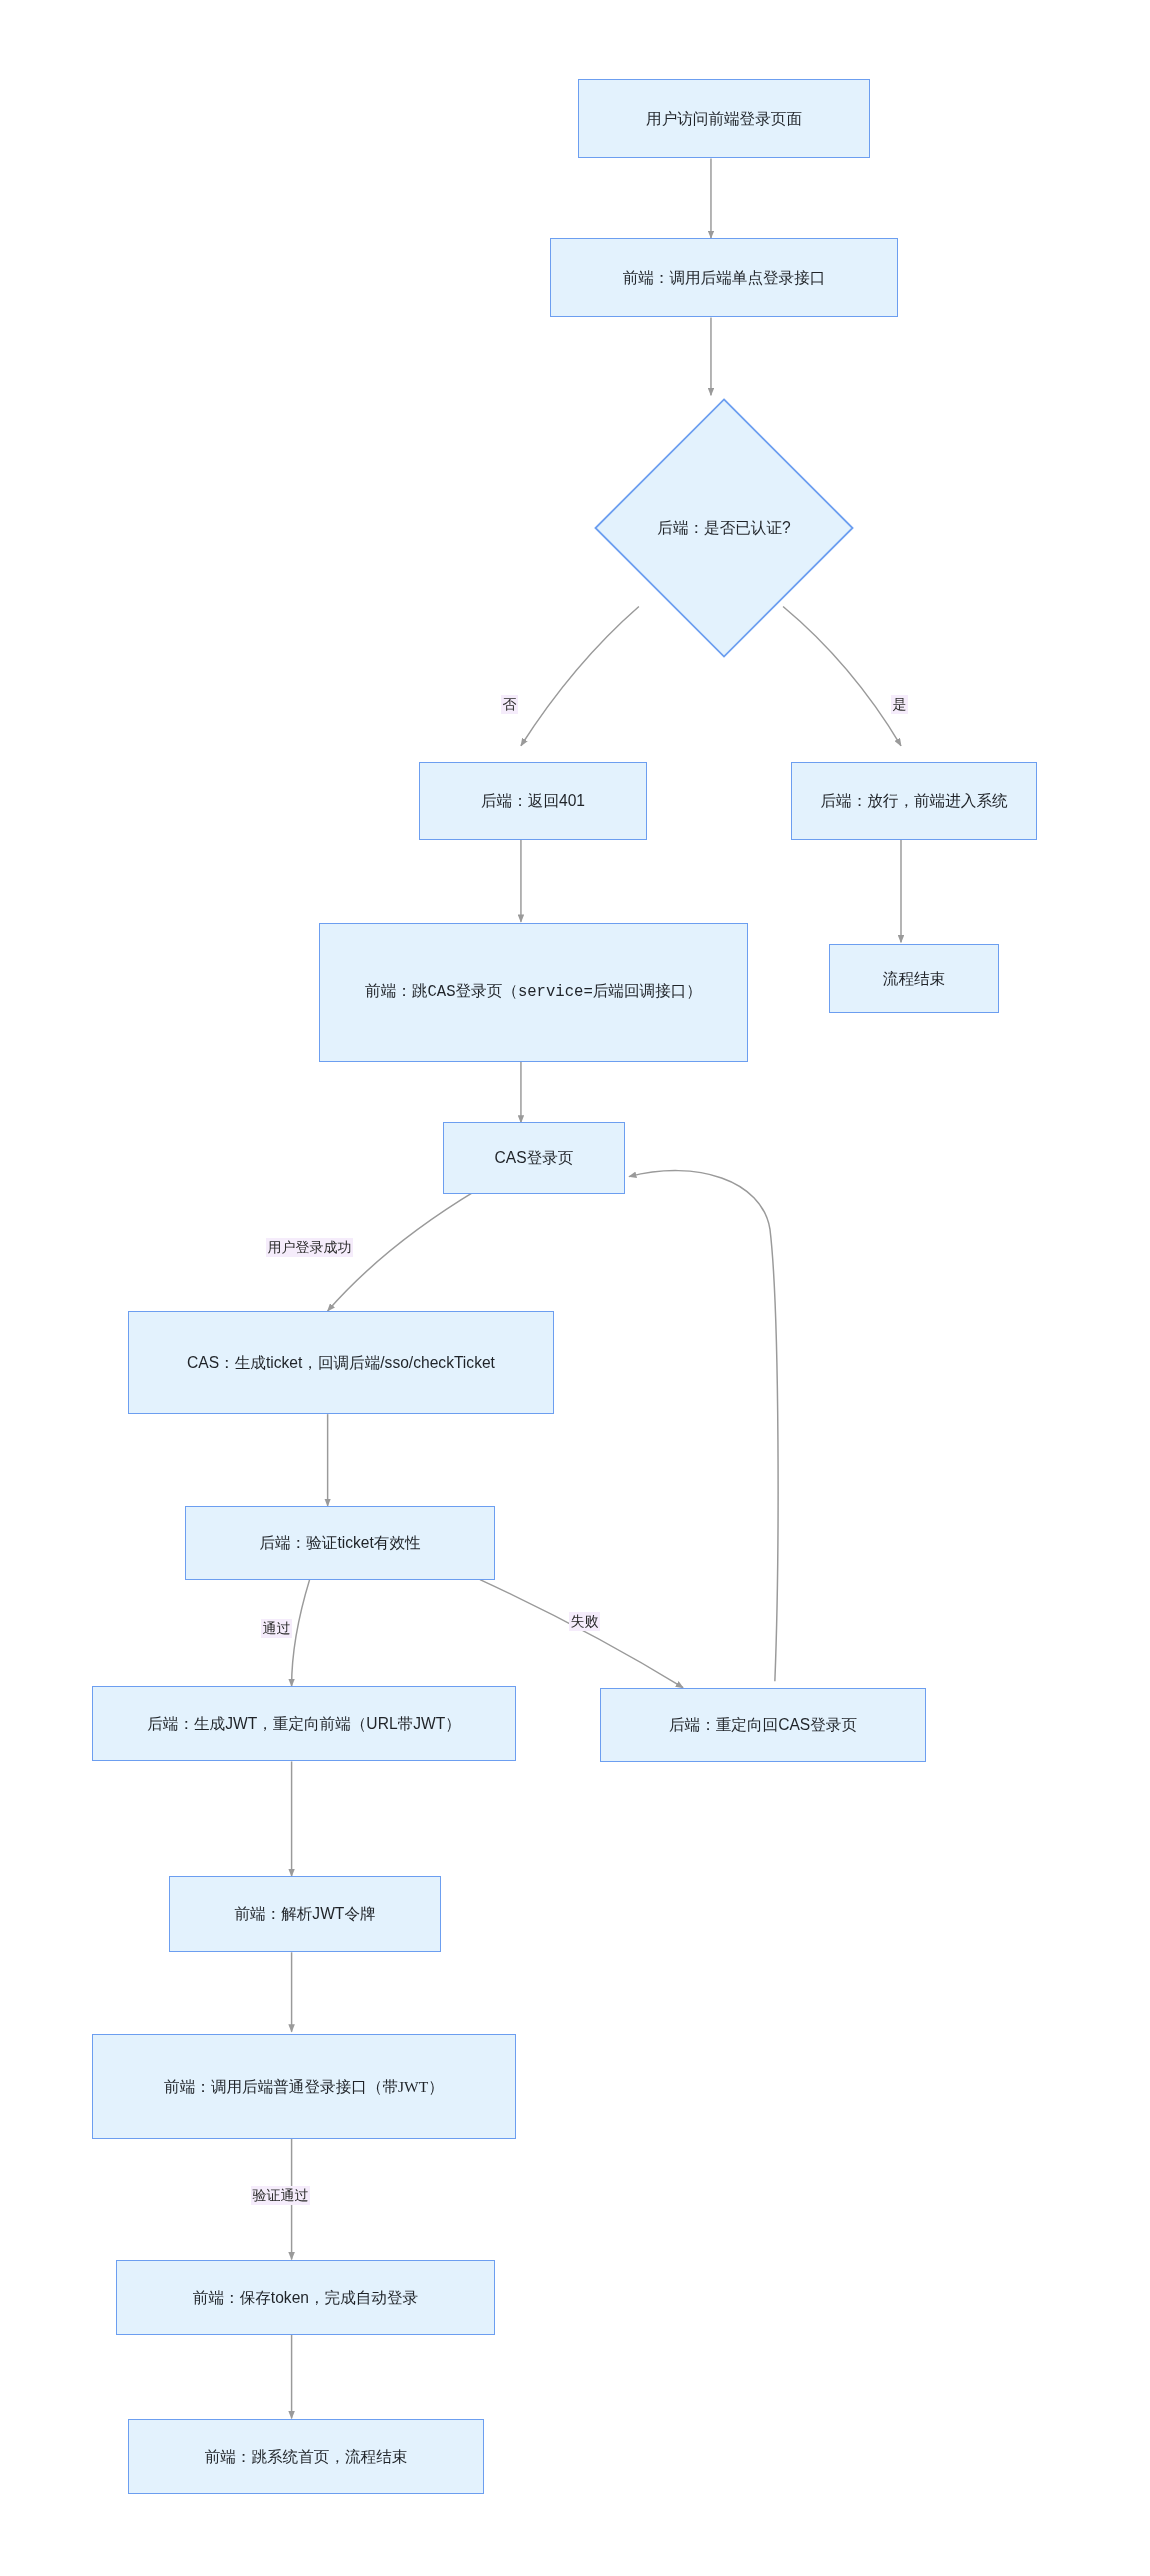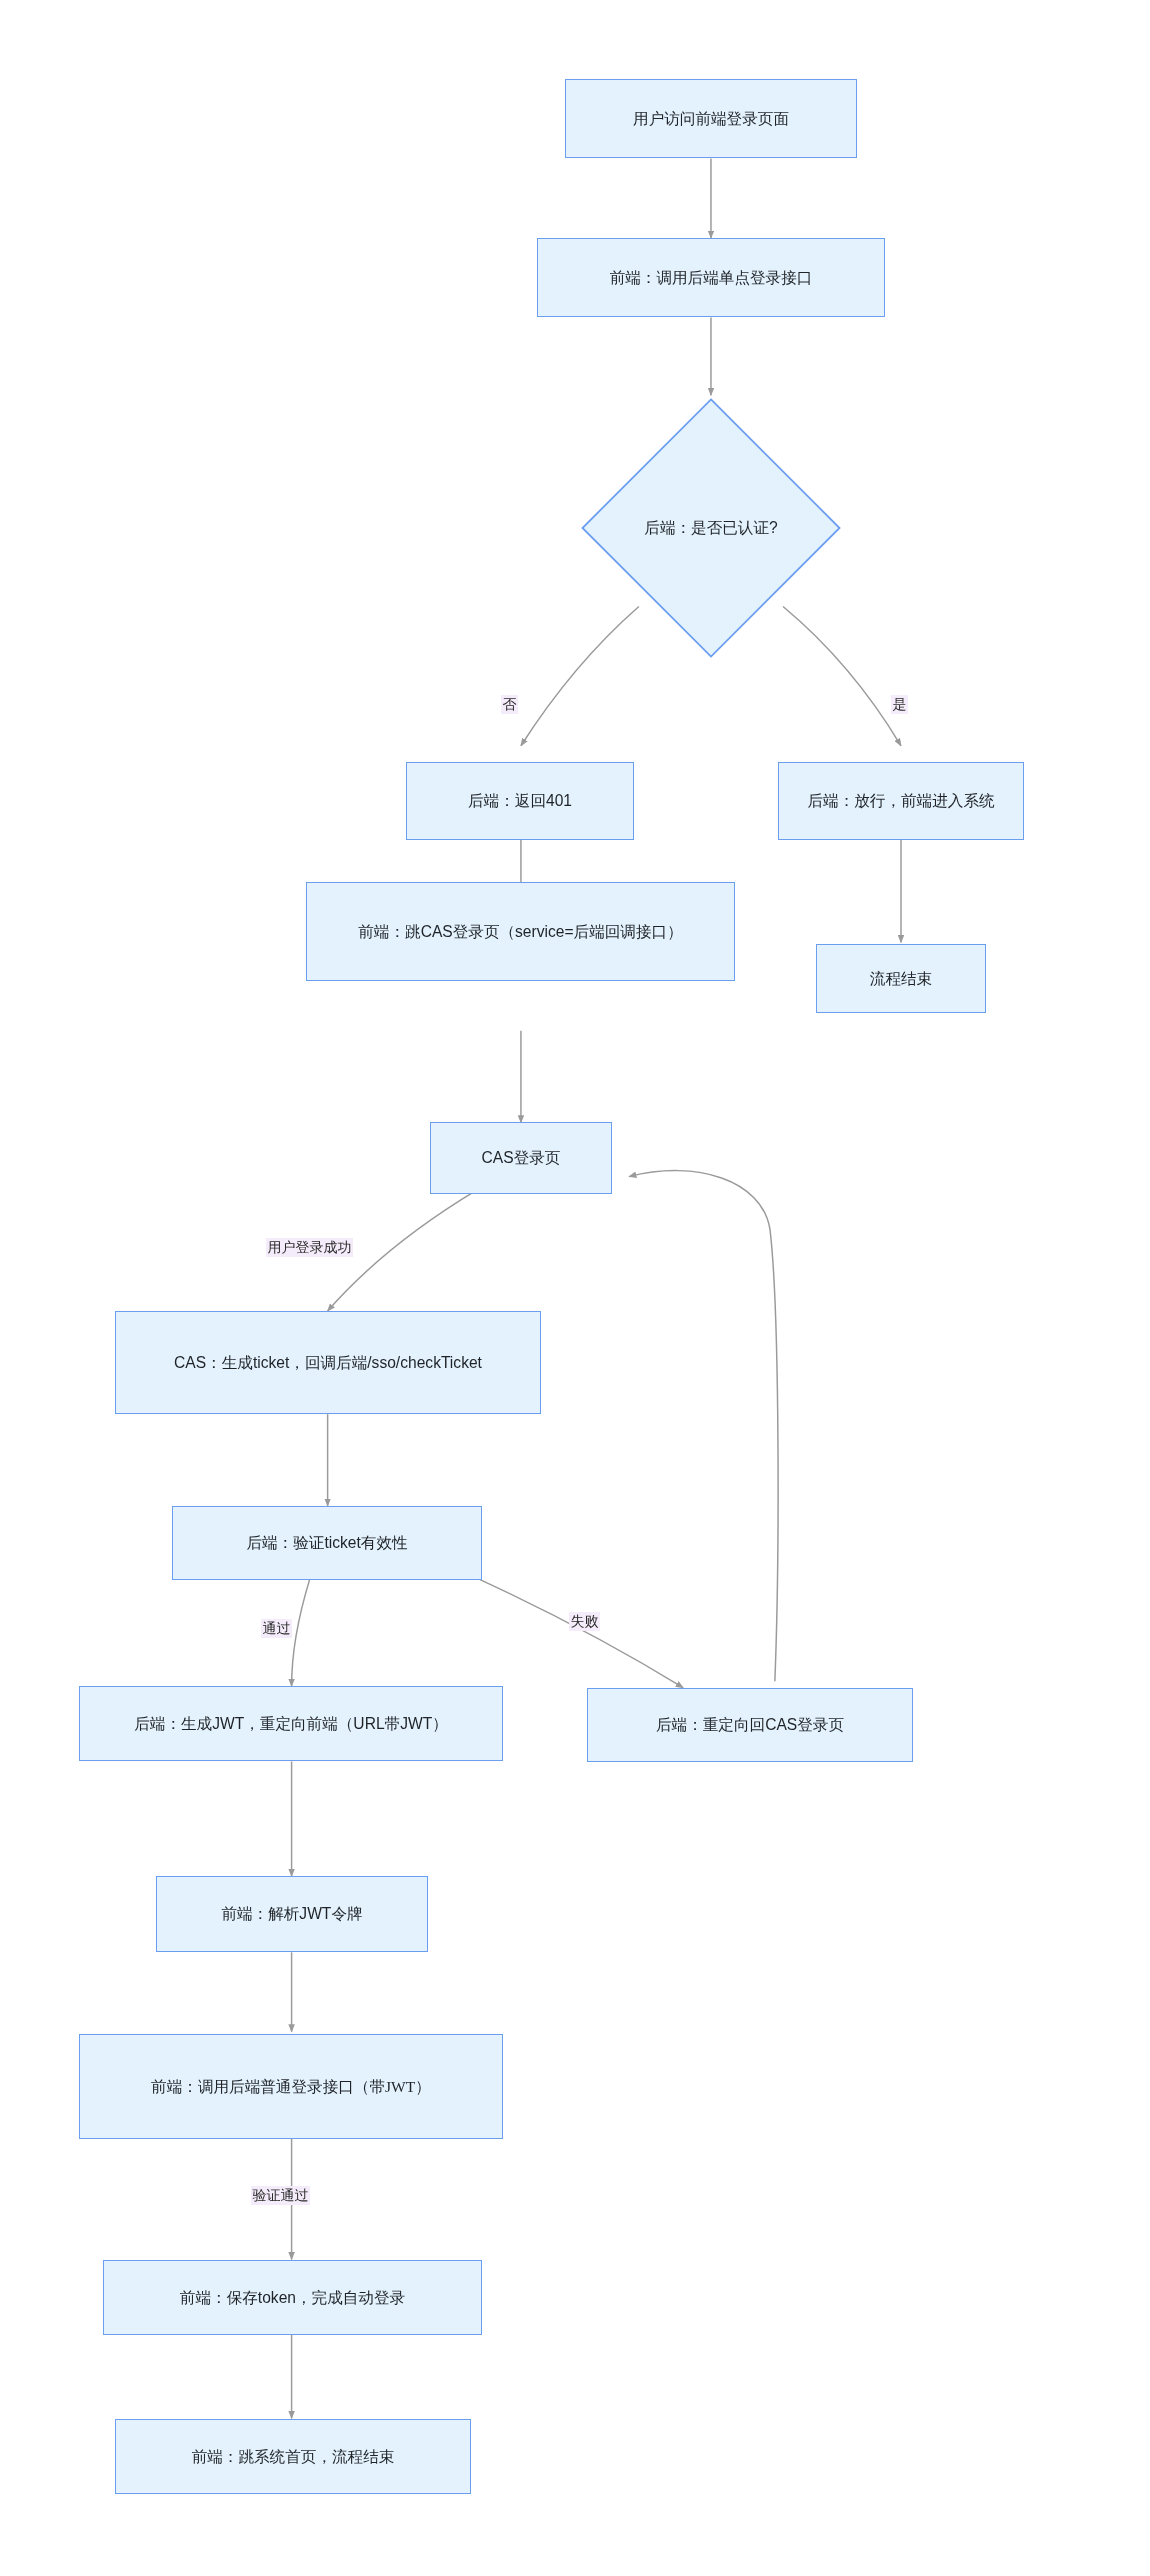--- a/index.html
+++ b/index.html
@@ -32,20 +32,21 @@
     border: 1.3px solid #6c9ef0;
     display: flex;
     align-items: center;
     justify-content: center;
     text-align: left;
     color: #1f2328;
     font-size: 15.6px;
     line-height: 1.5;
     padding: 3.3px 11.5px;
     white-space: pre-line;
+    margin-left: 13px;
   }
   .node.diamond {
     background: transparent;
     border: none;
     padding: 0;
   }
   .diamond-shape {
     position: absolute;
     left: 0;
     top: 0;
@@ -135,21 +136,21 @@
   </div>
 
   <div class="node" style="left:778px; top:762px; width:246px; height:78px;">
     <span>后端：放行，前端进入系统</span>
   </div>
 
   <div class="node" style="left:816px; top:944px; width:170px; height:69px;">
     <span>流程结束</span>
   </div>
 
-  <div class="node" style="left:306px; top:882px; width:429px; height:99px;">
+  <div class="node" style="left:306px; top:923px; width:429px; height:139px;font-family:Liberation Mono, monospace;">
     <span>前端：跳CAS登录页（service=后端回调接口）</span>
   </div>
 
   <div class="node" style="left:430px; top:1122px; width:182px; height:72px;">
     <span>CAS登录页</span>
   </div>
 
   <div class="node" style="left:115px; top:1311px; width:426px; height:103px;">
     <span>CAS：生成ticket，回调后端/sso/checkTicket</span>
   </div>

